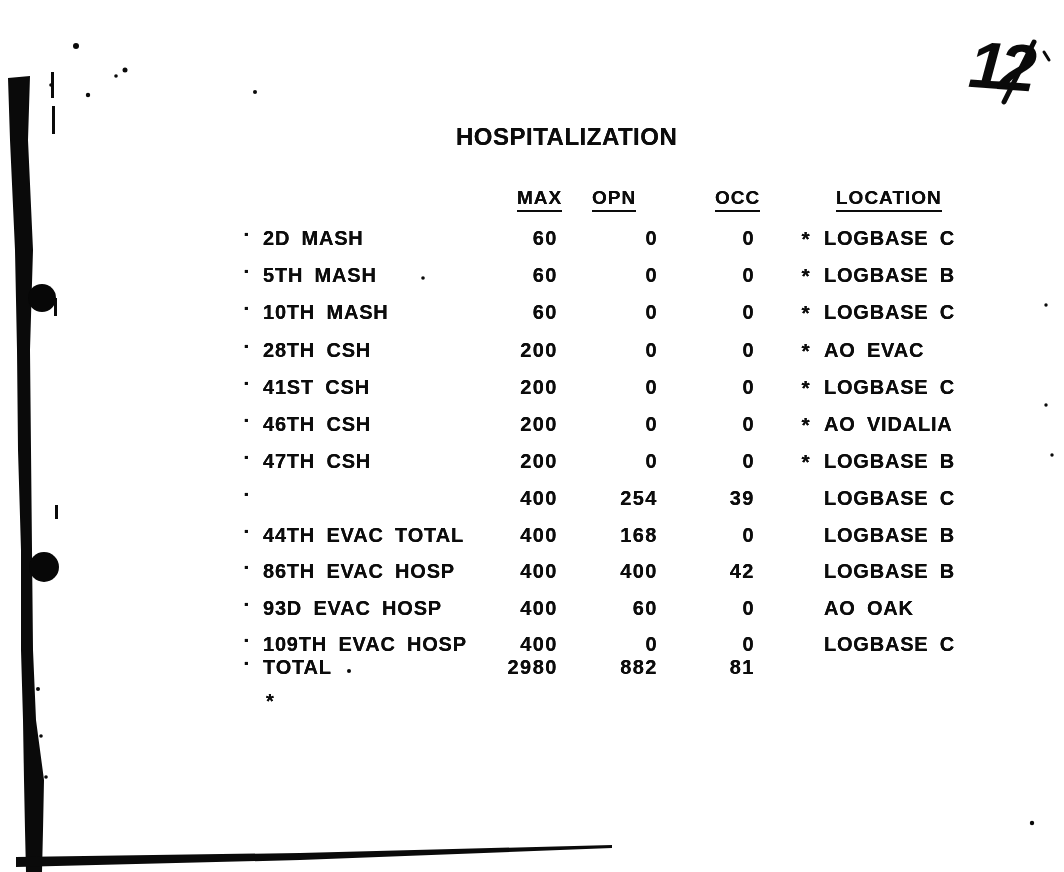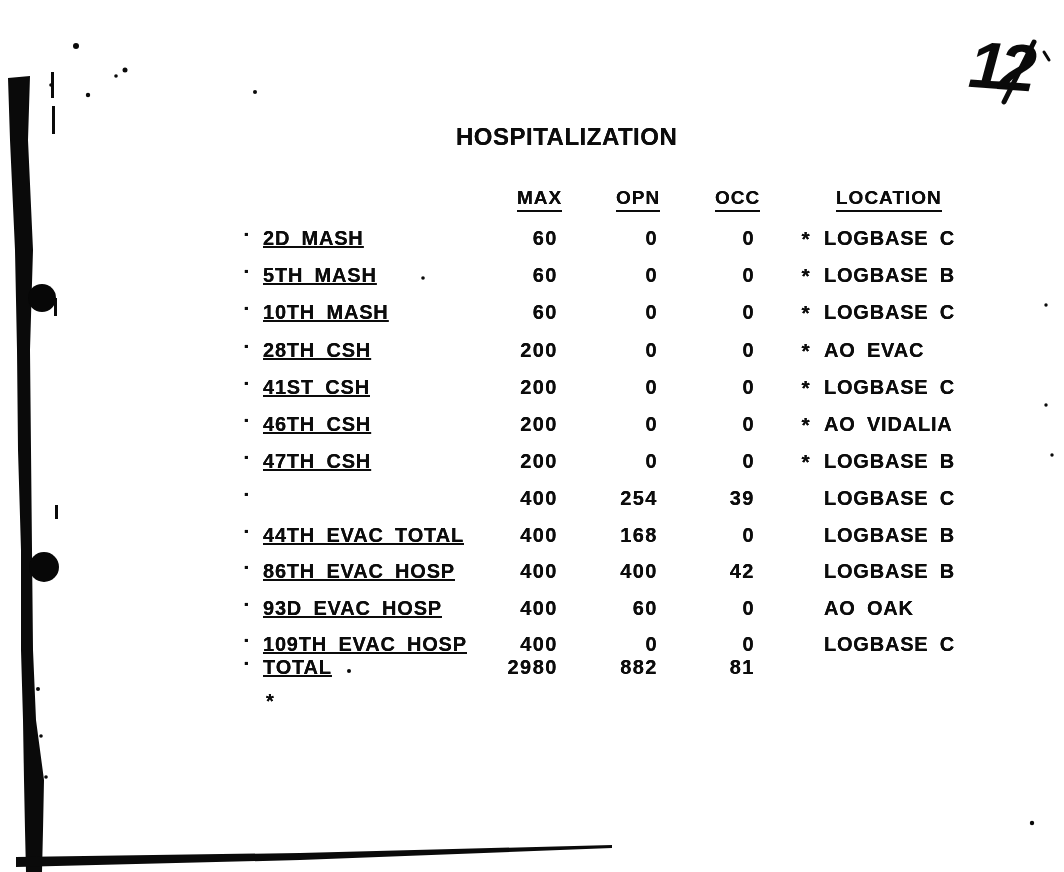--- a/index.html
+++ b/index.html
@@ -19,30 +19,30 @@
   }
   
   .colhead{
     position:absolute;top:187px;
     font-size:19px;font-weight:bold;letter-spacing:1px;
     border-bottom:2.5px solid #0c0c0c;padding-bottom:1px;
     text-shadow:0 0 0.5px #000;
     white-space:nowrap;
   }
   .h-max{left:517px;}
-  .h-opn{left:616px;}
+  .h-opn{left:592px;}
   .h-occ{left:715px;}
   .h-loc{left:836px;}
   
   .row{position:absolute;left:0;width:1064px;height:22px;
     font-size:20px;font-weight:bold;letter-spacing:0.8px;
     text-shadow:0 0 0.5px #000;white-space:nowrap;}
   .row span{position:absolute;top:0;}
   .c-bullet{left:244px;top:4px;font-size:12px;}
-  .c-name{left:263px;word-spacing:5px;text-decoration:underline;}
+  .c-name{left:263px;word-spacing:5px;}
   .c-max{left:448px;width:110px;text-align:right;letter-spacing:1.5px;}
   .c-opn{left:550px;width:108px;text-align:right;letter-spacing:1.5px;}
   .c-occ{left:648px;width:107px;text-align:right;letter-spacing:1.5px;}
   .c-star{left:797px;width:18px;text-align:center;top:2px;font-size:21px;}
   .c-loc{left:824px;word-spacing:5px;}
   
   .footnote{position:absolute;top:689px;left:0;width:1064px;height:22px;
     font-size:19px;font-weight:bold;letter-spacing:0.8px;
     text-shadow:0 0 0.5px #000;white-space:nowrap;}
   .fn-star{position:absolute;left:266px;top:1px;font-size:20px;}

